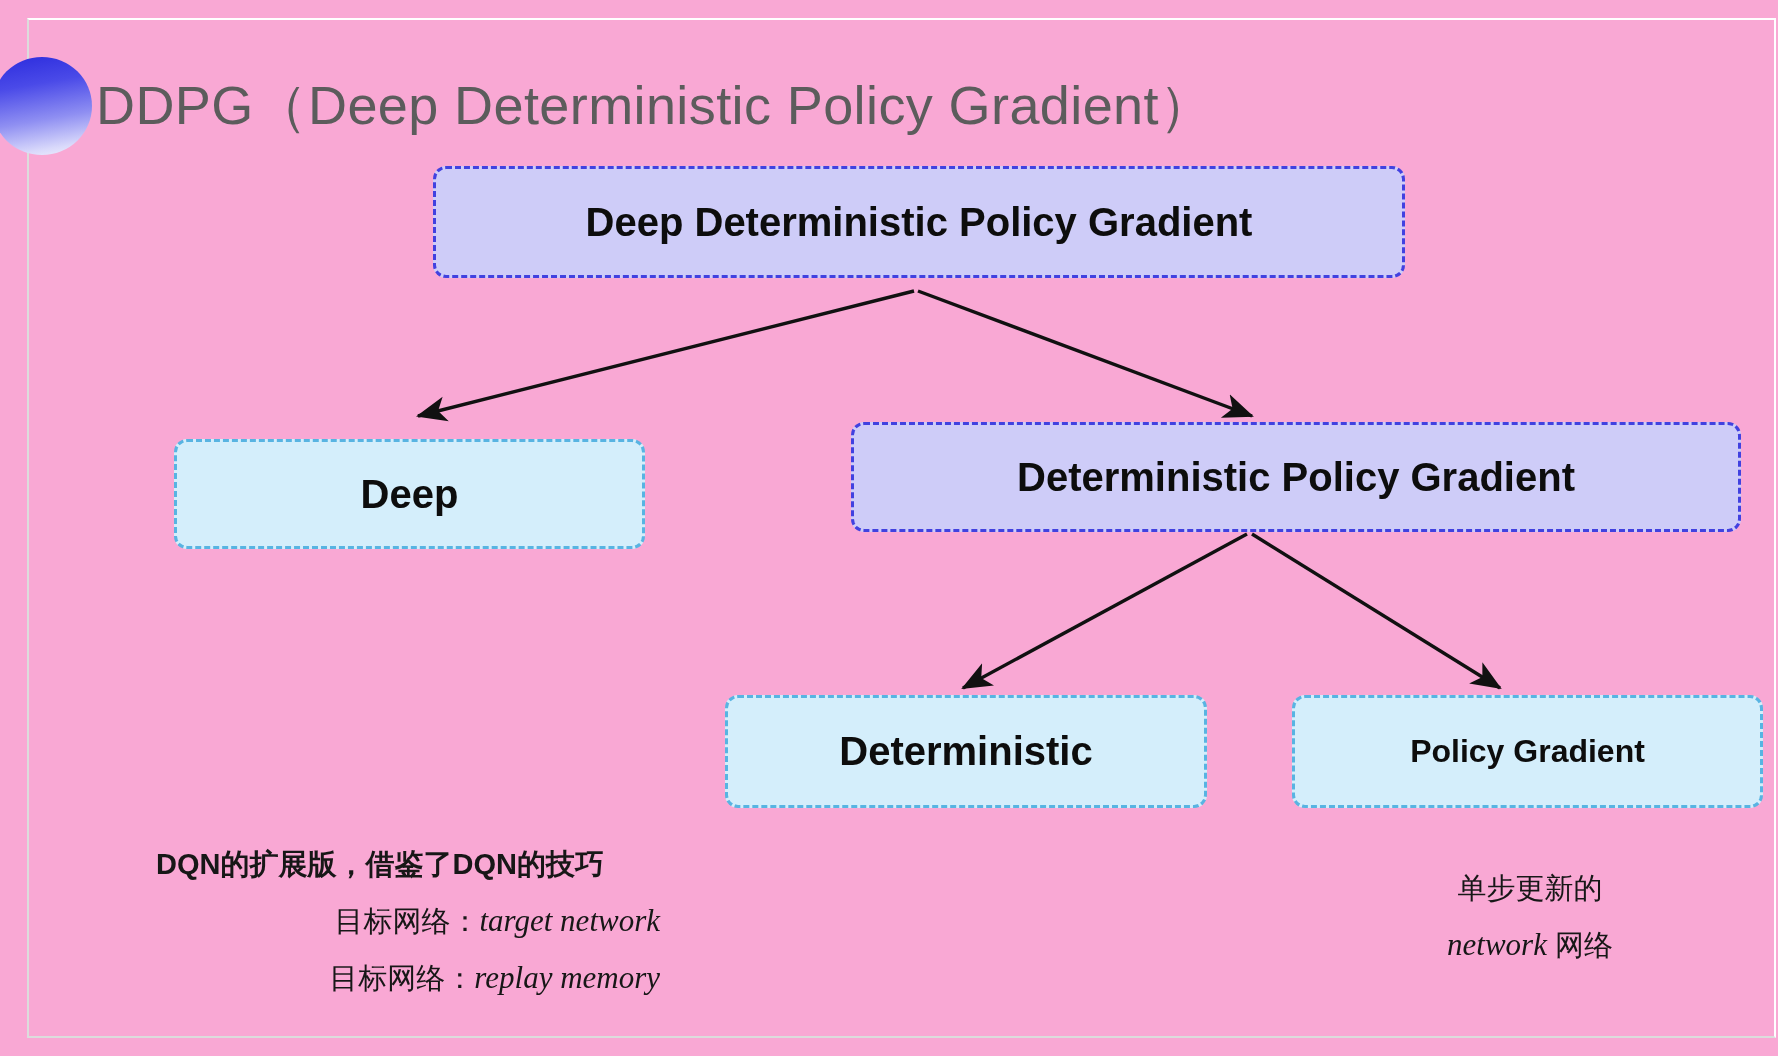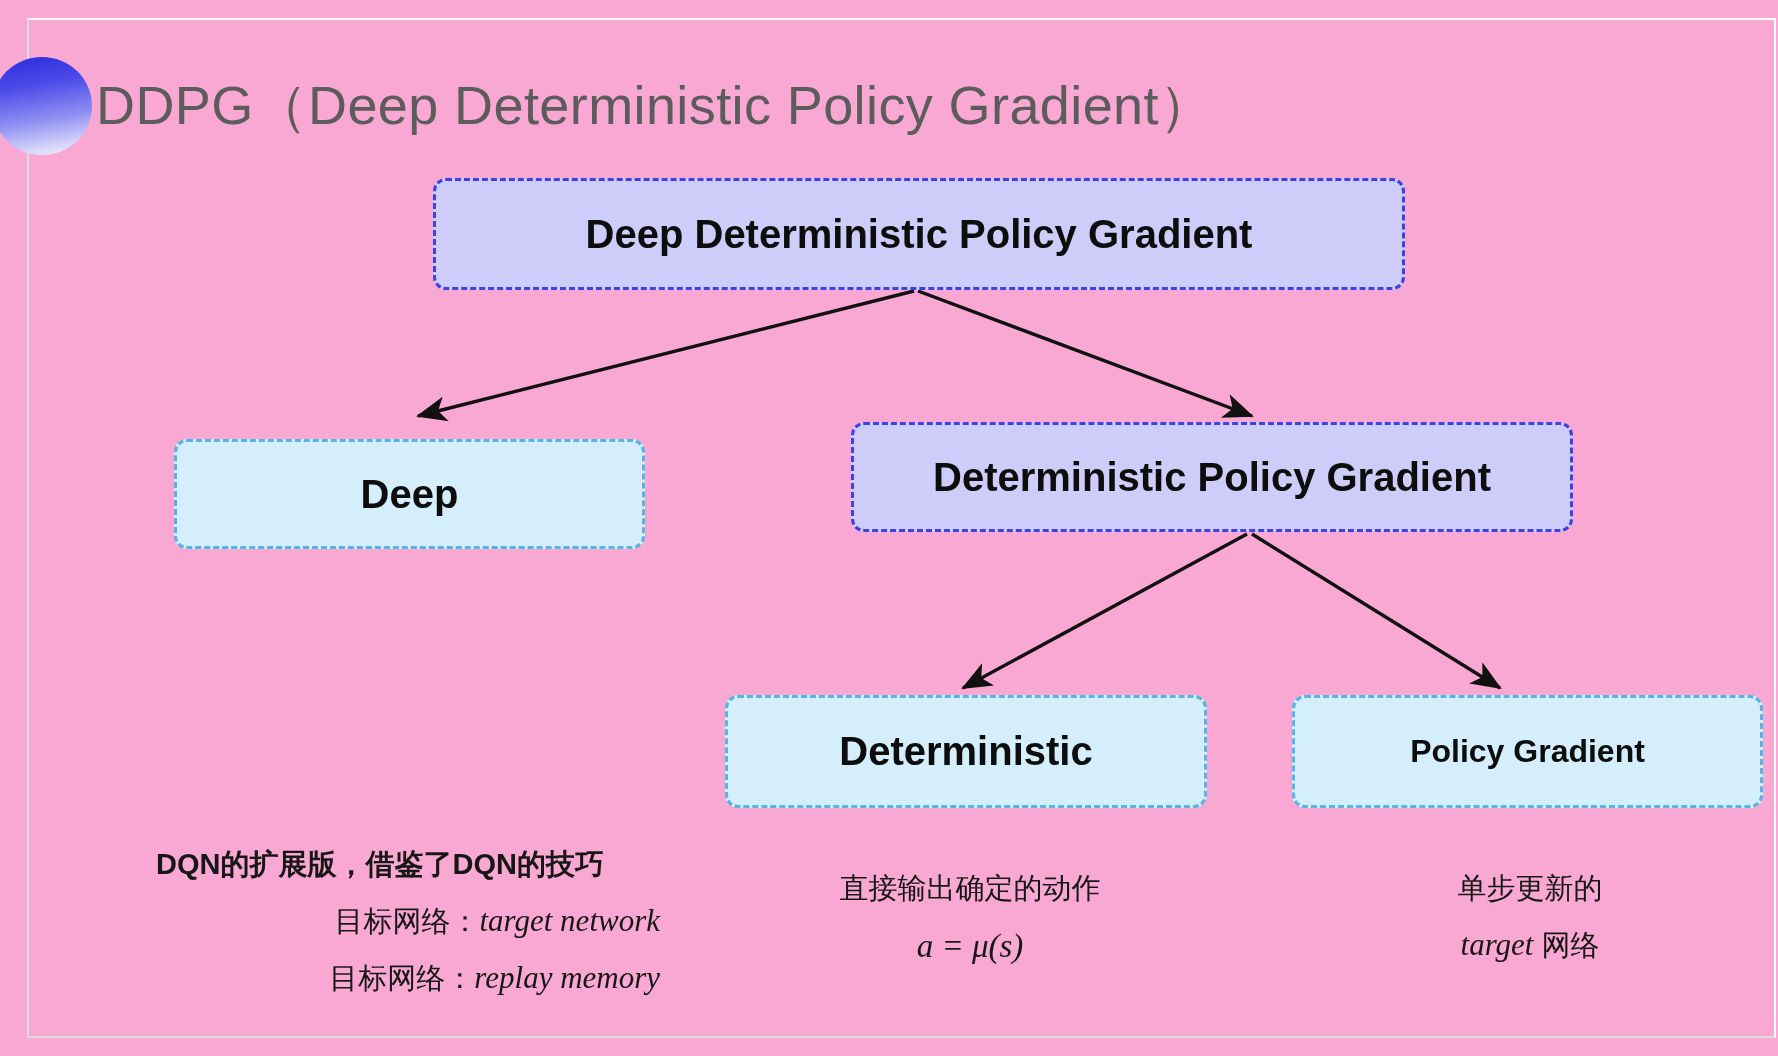--- a/index.html
+++ b/index.html
@@ -67,23 +67,23 @@
   }
   .node.purple {
     background: #ceccf8;
     border: 3px dashed #4141e0;
   }
   .node.cyan {
     background: #d4eefb;
     border: 3px dashed #58b4e2;
   }
 
-  #node-root   { left: 433px; top: 178px;  width: 972px; height: 112px; font-size: 40px; }
+  #node-root   { left: 433px; top: 166px;  width: 972px; height: 112px; font-size: 40px; }
   #node-deep   { left: 174px; top: 422px;  width: 471px; height: 110px; font-size: 40px; margin-top: 17px; }
-  #node-dpg    { left: 851px; top: 422px;  width: 722px; height: 110px; font-size: 40px; }
+  #node-dpg    { left: 851px; top: 422px;  width: 890px; height: 110px; font-size: 40px; }
   #node-det    { left: 725px; top: 695px;  width: 482px; height: 113px; font-size: 40px; text-align: center; }
   #node-pg     { left: 1281px; top: 695px; width: 471px; height: 113px; font-size: 32px; margin-left: 11px; }
 
   
   #arrows {
     position: absolute;
     left: 0; top: 0;
     width: 1778px;
     height: 1056px;
     pointer-events: none;
@@ -164,25 +164,21 @@
   <div id="annot-deep" class="annot">
     <div class="l1">DQN的扩展版，借鉴了DQN的技巧</div>
     <div class="l2">
       <span>目标网络：</span><span class="ital">target network</span>
     </div>
     <div class="l3">
       <span>目标网络：</span><span class="ital">replay memory</span>
     </div>
   </div>
 
-  <div id="annot-det" class="annot">
-    <div>直接输出确定的动作</div>
-    <div class="formula">a = μ(s)</div>
-  </div>
 
   <div id="annot-pg" class="annot">
     <div>单步更新的</div>
     <div>
-      <span class="ital">target</span><span> 网络</span>
+      <span class="ital">network</span><span> 网络</span>
     </div>
   </div>
 
 </div>
 
 </body></html>

